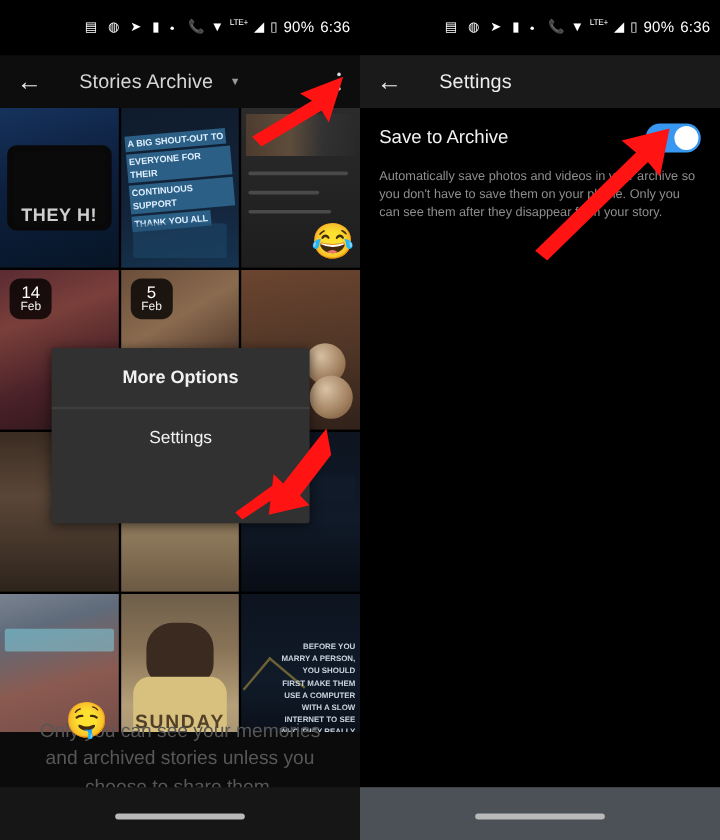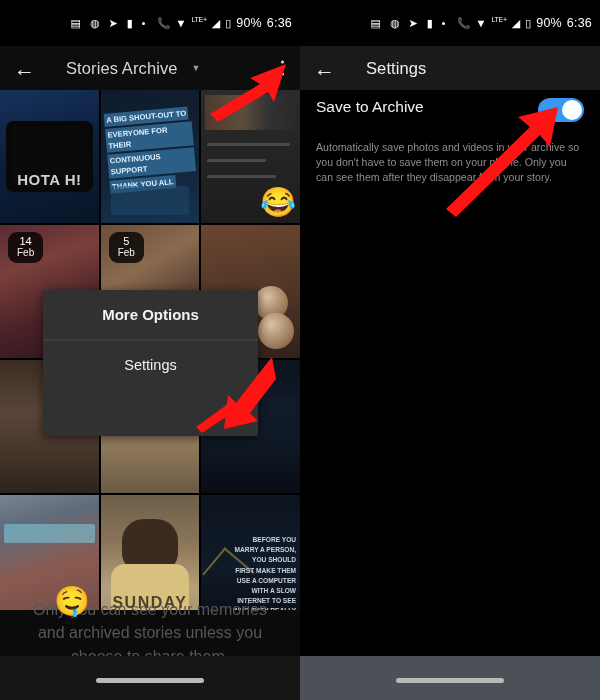--- a/index.html
+++ b/index.html
@@ -34,21 +34,21 @@
   .kebab i{ width:3px; height:3px; border-radius:50%; background:#dcdcdc; display:block;}
 
   
   .grid{ position:absolute; top:90px; left:0; width:300px; height:538px;
          display:grid; grid-template-columns:repeat(3,1fr);
          grid-template-rows:repeat(4,1fr); gap:2px; background:#000; }
   .cell{ position:relative; overflow:hidden; background:#111; }
   .datebadge{ position:absolute; top:7px; left:8px; background:rgba(0,0,0,.78);
               border-radius:9px; padding:4px 9px 5px; color:#fff;
               text-align:center; line-height:1.05; z-index:4; }
-  .datebadge .d{ font-size:11px; font-weight:400; display:block; }
+  .datebadge .d{ font-size:14px; font-weight:400; display:block; }
   .datebadge .m{ font-size:10px; display:block; opacity:.95; }
   .emoji{ position:absolute; font-size:29px; z-index:3; }
 
   
   .t-night{background:linear-gradient(165deg,#16325c 0%,#0d1f3d 45%,#071526 100%);}
   .t-hota{position:absolute;inset:0;display:flex;align-items:center;justify-content:center;}
   .hota-box{width:78%;height:46%;background:#0a0a0a;border-radius:3px;
             box-shadow:0 0 0 5px #080808;}
   .hota-txt{position:absolute;bottom:26%;left:0;right:0;text-align:center;
             color:#cfcfcf;font-size:15px;font-weight:700;letter-spacing:.5px;}
@@ -89,21 +89,21 @@
   .ctxmenu{ position:absolute; left:43px; top:290px; width:215px; height:146px;
             background:#313131; border-radius:2px; z-index:20;
             box-shadow:0 2px 10px rgba(0,0,0,.55); }
   .ctxitem{ height:48.6px; display:flex; align-items:center; justify-content:center;
             color:#f2f2f2; font-size:14.5px; }
   .ctxitem.hdr{ font-weight:700; font-size:15px; }
   .ctxdiv{ height:1px; background:#3e3e3e; }
 
   
   .settings-row{ position:absolute; top:98px; left:0; width:300px;
-                 display:flex; align-items:flex-start; padding:0 16px; height:34px; }
+                 display:flex; align-items:center; padding:0 16px; height:34px; }
   .settings-row .lbl{ color:#f2f2f2; font-size:15.5px; flex:1; }
   .toggle{ width:46px; height:24px; border-radius:12px; background:#3897f0;
            position:relative; flex:none; }
   .toggle .knob{ position:absolute; width:20px; height:20px; border-radius:50%;
                  background:#fff; top:2px; right:2px; }
   .settings-desc{ position:absolute; top:140px; left:0; width:300px; padding:0 16px;
                   color:#8e8e8e; font-size:10.6px; line-height:1.42; }
 
   
   .arrow{ position:absolute; z-index:30; pointer-events:none; }
@@ -149,21 +149,21 @@
         <i></i>
       </span>
   </div>
 
   <div class="grid">
 
     <div class="cell t-night">
       <div class="t-hota">
           <div class="hota-box"></div>
         </div>
-      <div class="hota-txt">HOTA H!</div>
+      <div class="hota-txt">THEY H!</div>
     </div>
 
     <div class="cell t-blue">
       <div class="shout">
         <span>A BIG SHOUT-OUT TO</span><br><span>EVERYONE FOR THEIR</span><br>
         <span>CONTINUOUS SUPPORT</span><br><span>THANK YOU ALL</span>
       </div>
       <div style="position:absolute;bottom:6%;left:10%;right:10%;height:22%;background:#1d4a6e;opacity:.5;border-radius:3px;"></div>
     </div>
 

